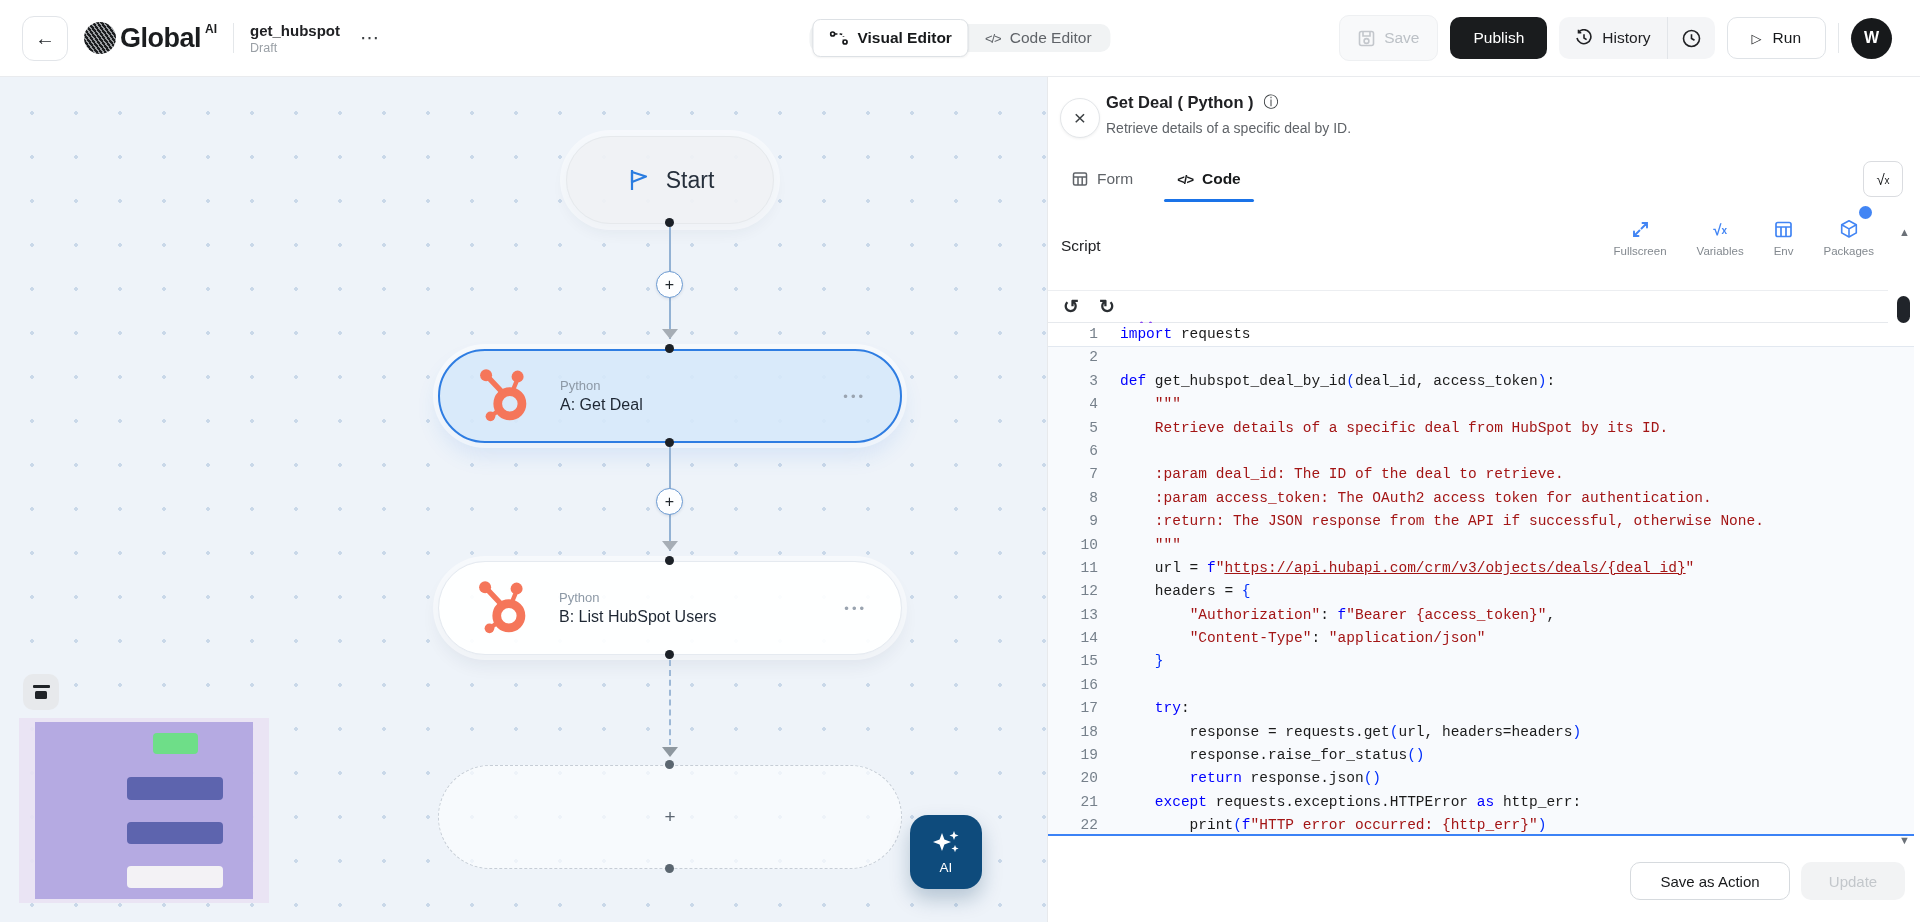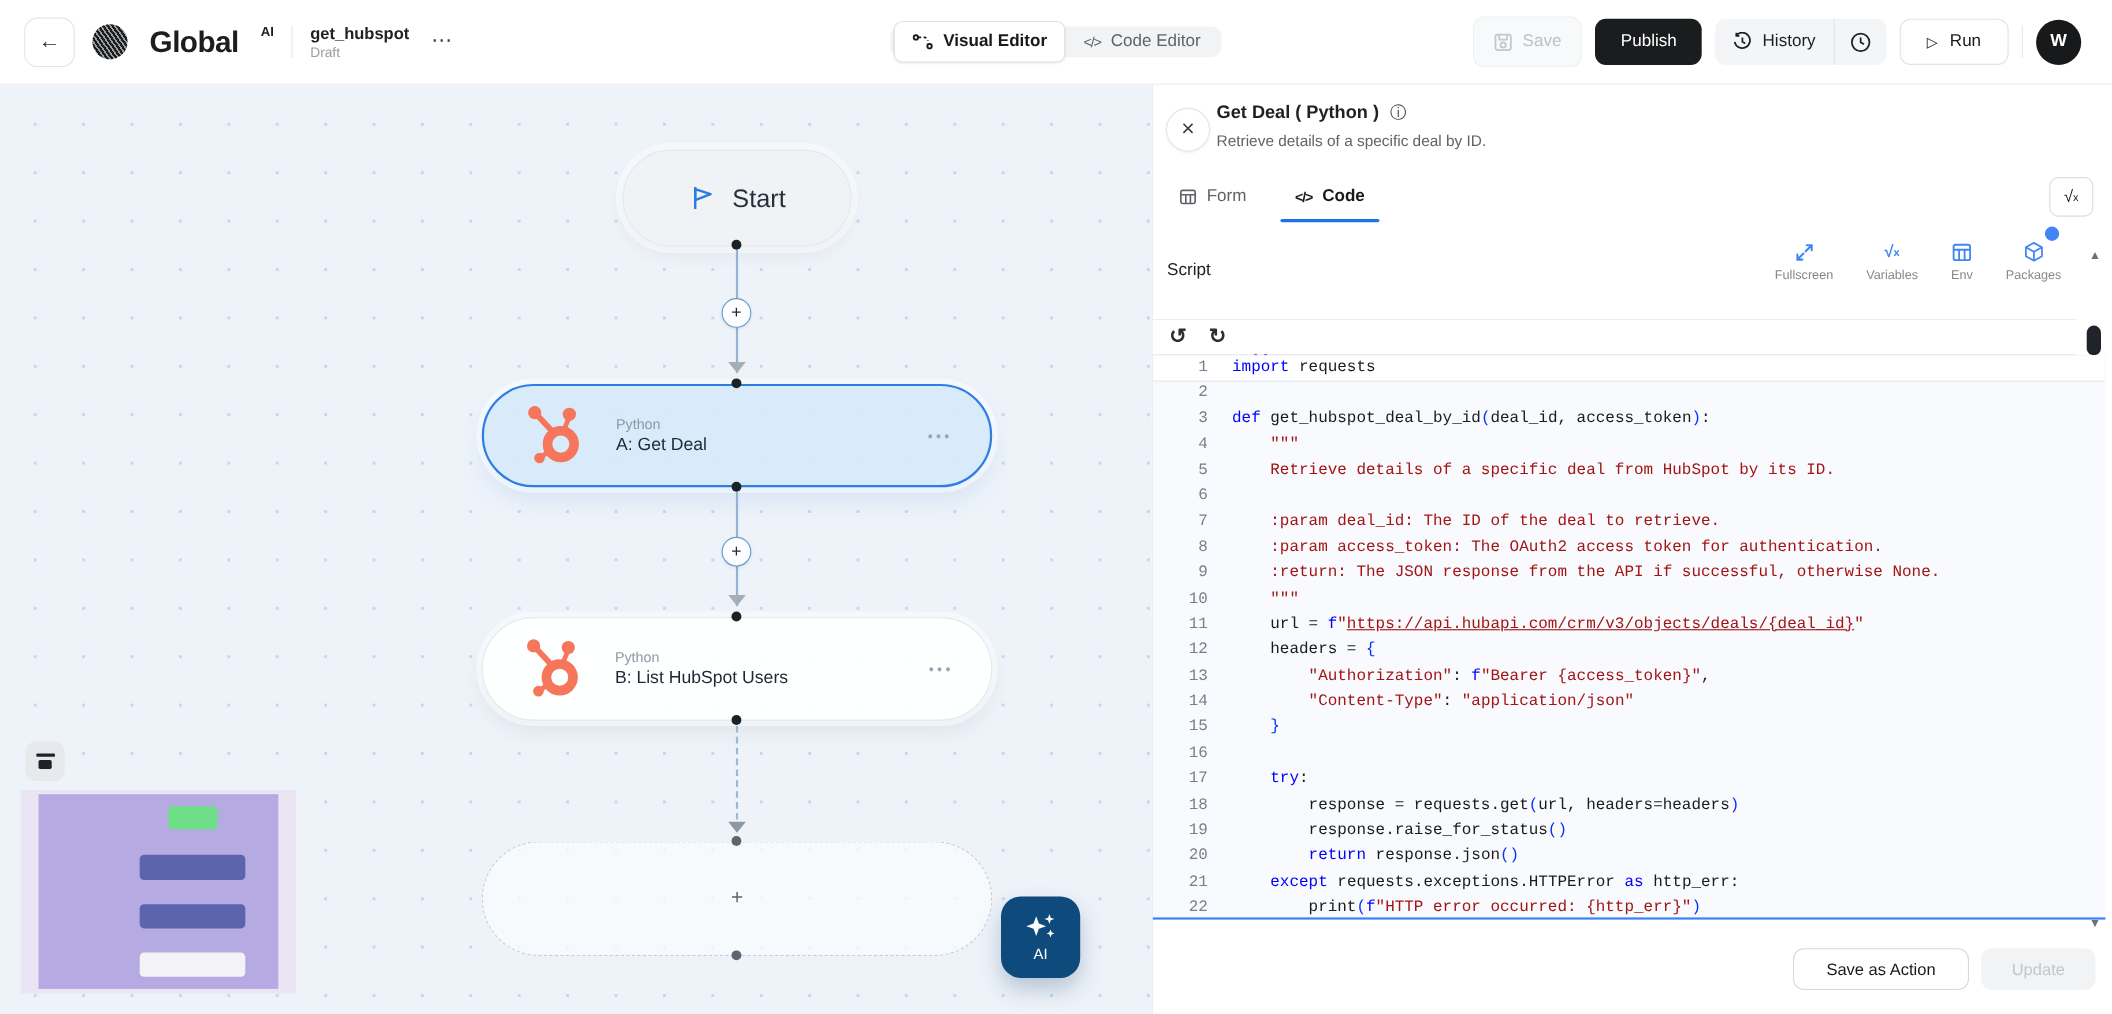--- a/index.html
+++ b/index.html
@@ -6,21 +6,21 @@
   html,body { width:1920px; height:922px; overflow:hidden; background:#fff;
     font-family:"Liberation Sans", sans-serif; color:#202124; }
   .app { position:relative; width:1920px; height:922px; }
 
   
   .topbar { position:absolute; left:0; top:0; width:1920px; height:77px; background:#fff;
     border-bottom:1px solid #e9ebee; display:flex; align-items:center; z-index:30; }
   .tb-left { display:flex; align-items:center; gap:16px; padding-left:22px; flex:1; }
   .back-btn { width:46px; height:45px; border:1px solid #e2e5e9; border-radius:12px; background:#fff;
     font-size:20px; color:#1f2327; cursor:pointer; display:flex; align-items:center; justify-content:center; }
-  .logo { display:flex; align-items:flex-start; gap:20px; }
+  .logo { display:flex; align-items:flex-start; gap:4px; }
   .logo-orb { width:32px; height:32px; border-radius:50%; margin-top:4px;
     background:repeating-linear-gradient(55deg,#1b1d1f 0 2px,#9a9da0 2px 3.5px); }
   .logo-text { font-size:27px; font-weight:600; letter-spacing:-0.5px; color:#1b1d1f; line-height:40px; }
   .logo-sup { font-size:12px; font-weight:700; color:#1b1d1f; margin-top:4px; }
   .v-div { width:1px; height:30px; background:#e4e7ea; }
   .wf-meta { display:flex; flex-direction:column; gap:2px; }
   .wf-name { font-size:15px; font-weight:600; color:#202124; }
   .wf-status { font-size:12.5px; color:#9aa0a6; }
   .overflow { border:none; background:none; font-size:19px; letter-spacing:1px; color:#3c4043;
     cursor:pointer; padding:4px; line-height:10px; }

